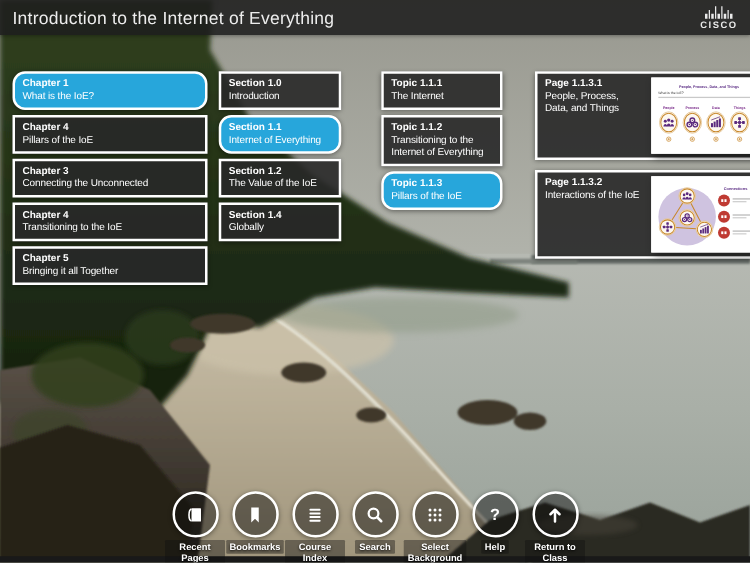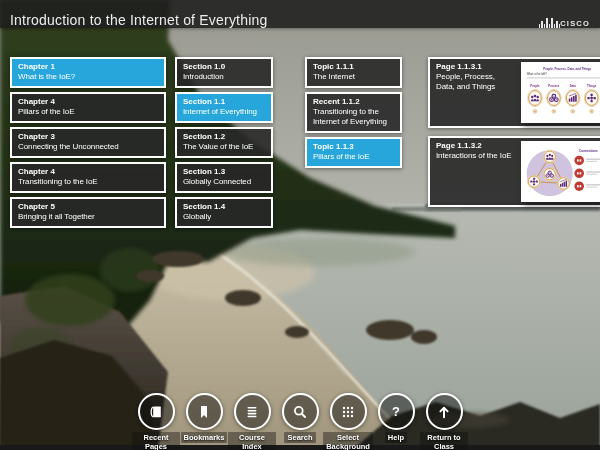--- a/index.html
+++ b/index.html
@@ -2,45 +2,45 @@
 <html><head>
 <meta charset="utf-8">
 <style>
   html,body{margin:0;padding:0;background:#111;}
   .stage{position:relative;width:600px;height:450px;overflow:hidden;
          font-family:"Liberation Sans",sans-serif;background:#9aa098;}
   .stage svg.bg{position:absolute;inset:0;display:block;}
 
   
   .titlebar{position:absolute;top:0;left:0;right:0;height:28px;
-    background:rgba(30,30,30,.88);display:flex;align-items:flex-end;
+    background:rgba(30,30,30,.88);display:flex;align-items:center;
     padding:0 10px;z-index:10;box-shadow:0 1px 3px rgba(0,0,0,.35);}
   .title{color:#ededed;font-size:14px;font-weight:400;letter-spacing:.2px;flex:1;}
-  .cisco{display:flex;flex-direction:row;align-items:center;}
+  .cisco{display:flex;flex-direction:column;align-items:center;}
   .cisco-bars{display:flex;align-items:flex-end;gap:1px;height:10px;}
   .cisco-bars i{display:block;width:1.5px;background:#e9e9e9;}
   .cisco-bars i:nth-child(1),.cisco-bars i:nth-child(9){height:4px;}
   .cisco-bars i:nth-child(2),.cisco-bars i:nth-child(8){height:7px;}
   .cisco-bars i:nth-child(3),.cisco-bars i:nth-child(7){height:4px;}
   .cisco-bars i:nth-child(4),.cisco-bars i:nth-child(6){height:10px;}
   .cisco-bars i:nth-child(5){height:4px;}
   .cisco-name{color:#e9e9e9;font-size:7.5px;font-weight:bold;letter-spacing:1.2px;line-height:1;margin-top:1px;}
 
   
   .col{position:absolute;top:57px;z-index:9;}
   .col-chapters{left:10px;width:156px;}
   .col-sections{left:175px;width:98px;}
   .col-topics{left:305px;width:97px;}
   .col-pages{left:428px;width:184px;}
   .navbox{box-sizing:border-box;border:2px solid #fff;background:rgba(40,40,40,.9);
     color:#fff;padding:3px 6px 4px;margin-bottom:4px;min-height:31px;
     box-shadow:0 1px 4px rgba(0,0,0,.45);cursor:pointer;}
   .navbox .t{font-size:8px;font-weight:bold;line-height:10px;}
   .navbox .s{font-size:8px;line-height:10px;letter-spacing:-.1px;}
-  .navbox.sel{background:#27a6db;}
+  .navbox.sel{background:#27a6db;border-radius:10px;}
   .pagebox{height:71px;position:relative;margin-bottom:8px;}
   .pagebox .s{width:76px;}
   .thumb{position:absolute;top:3px;right:3px;border:2px solid #fff;background:#fff;
     box-shadow:2px 3px 6px rgba(0,0,0,.5);line-height:0;}
 
   
   .toolbar{position:absolute;top:393px;left:50%;transform:translateX(-50%);
     display:flex;z-index:10;}
   .tool{width:48px;display:flex;flex-direction:column;align-items:center;cursor:pointer;}
   .tool-circle{width:37px;height:37px;box-sizing:border-box;border-radius:50%;
@@ -171,36 +171,32 @@
     </div>
     <div class="navbox sel">
       <div class="t">Section 1.1</div>
       <div class="s">Internet of Everything</div>
     </div>
     <div class="navbox">
       <div class="t">Section 1.2</div>
       <div class="s">The Value of the IoE</div>
     </div>
     <div class="navbox">
-      <div class="t">Section 1.3</div>
-      <div class="s">Globally Connected</div>
-    </div>
-    <div class="navbox">
       <div class="t">Section 1.4</div>
       <div class="s">Globally</div>
     </div>
   </div>
 
   <div class="col col-topics">
     <div class="navbox">
       <div class="t">Topic 1.1.1</div>
       <div class="s">The Internet</div>
     </div>
     <div class="navbox">
-      <div class="t">Recent 1.1.2</div>
+      <div class="t">Topic 1.1.2</div>
       <div class="s">Transitioning to the Internet of Everything</div>
     </div>
     <div class="navbox sel">
       <div class="t">Topic 1.1.3</div>
       <div class="s">Pillars of the IoE</div>
     </div>
   </div>
 
   <div class="col col-pages">
 

